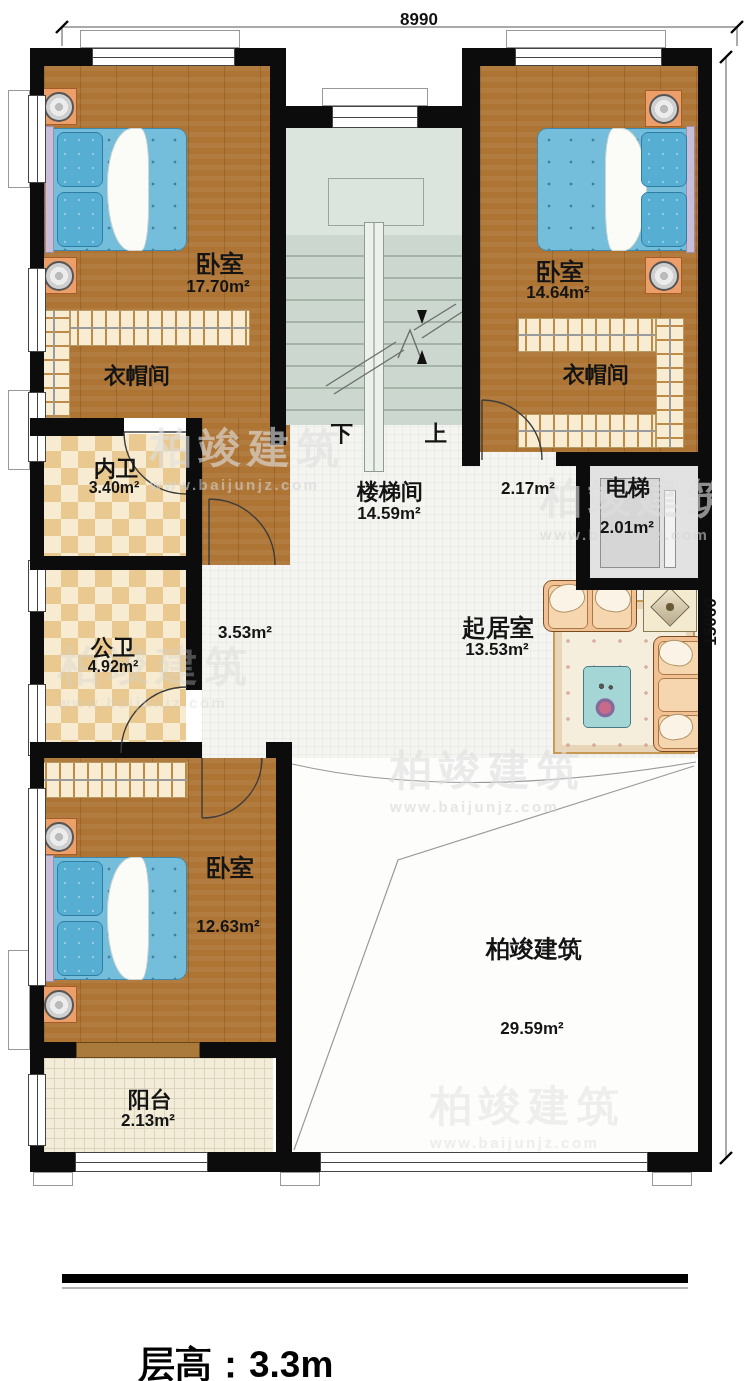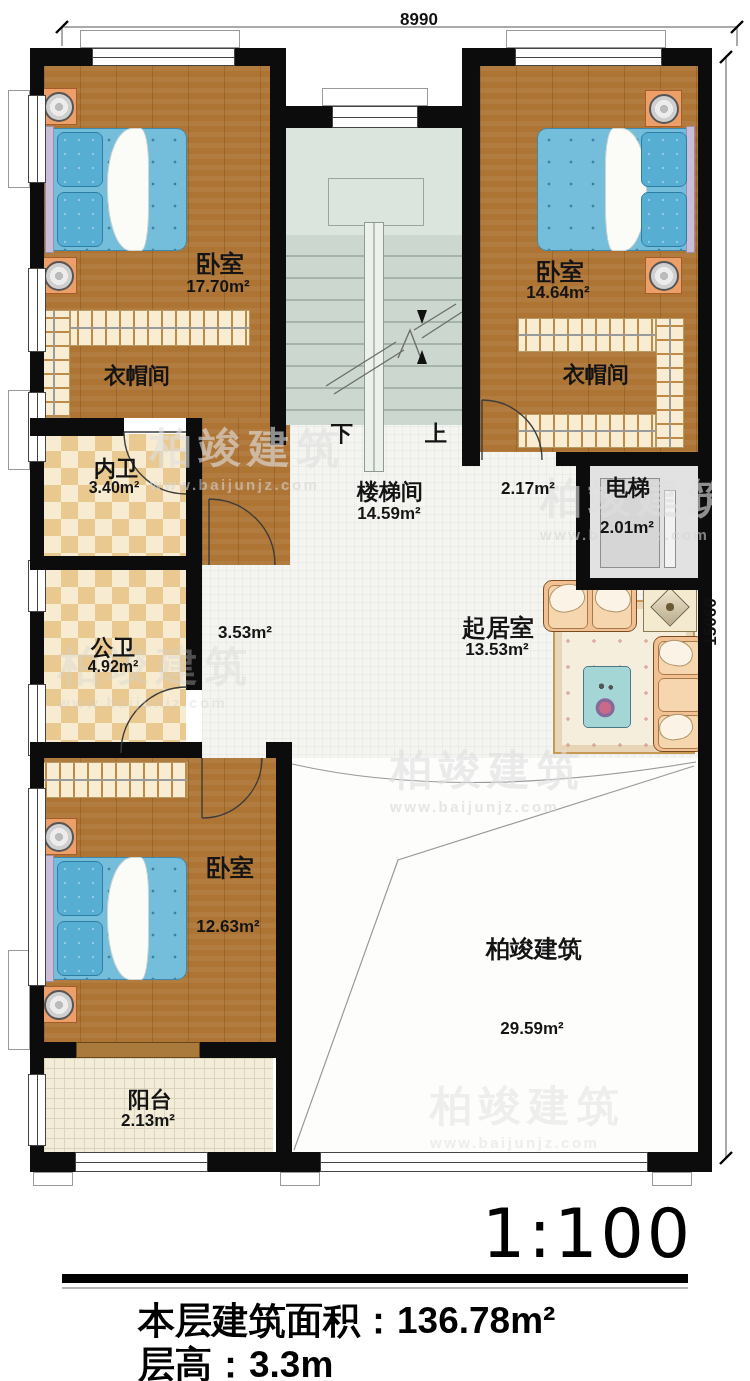--- a/index.html
+++ b/index.html
@@ -349,23 +349,19 @@
   <div class="rl s24" style="left:230px;top:868px;">卧室</div>
   <div class="rl s17" style="left:228px;top:889px;margin-top:37px;">12.63m²</div>
   <div class="rl s24" style="left:534px;top:949px;">柏竣建筑</div>
   <div class="rl s17" style="left:532px;top:1028px;">29.59m²</div>
   <div class="rl s22" style="left:150px;top:1100px;">阳台</div>
   <div class="rl s17" style="left:148px;top:1120px;">2.13m²</div>
 
   <div class="dim" style="left:375px;top:10px;transform:translateX(-50%);margin-left:44px;">8990</div>
   <div class="dim vdim" style="left:711px;top:622px;">15060</div>
 
-  <div class="t-scale">1:100</div>
   <div class="t-rule"></div>
   <div class="t-rule2"></div>
-  <div class="t-line" style="top:1296px;">
-    <span>本层建筑面积：</span><span>136.78m²</span>
-  </div>
   <div class="t-line" style="top:1340px;">
     <span>层高：</span><span>3.3m</span>
   </div>
 
 </div>
 
 </body></html>

